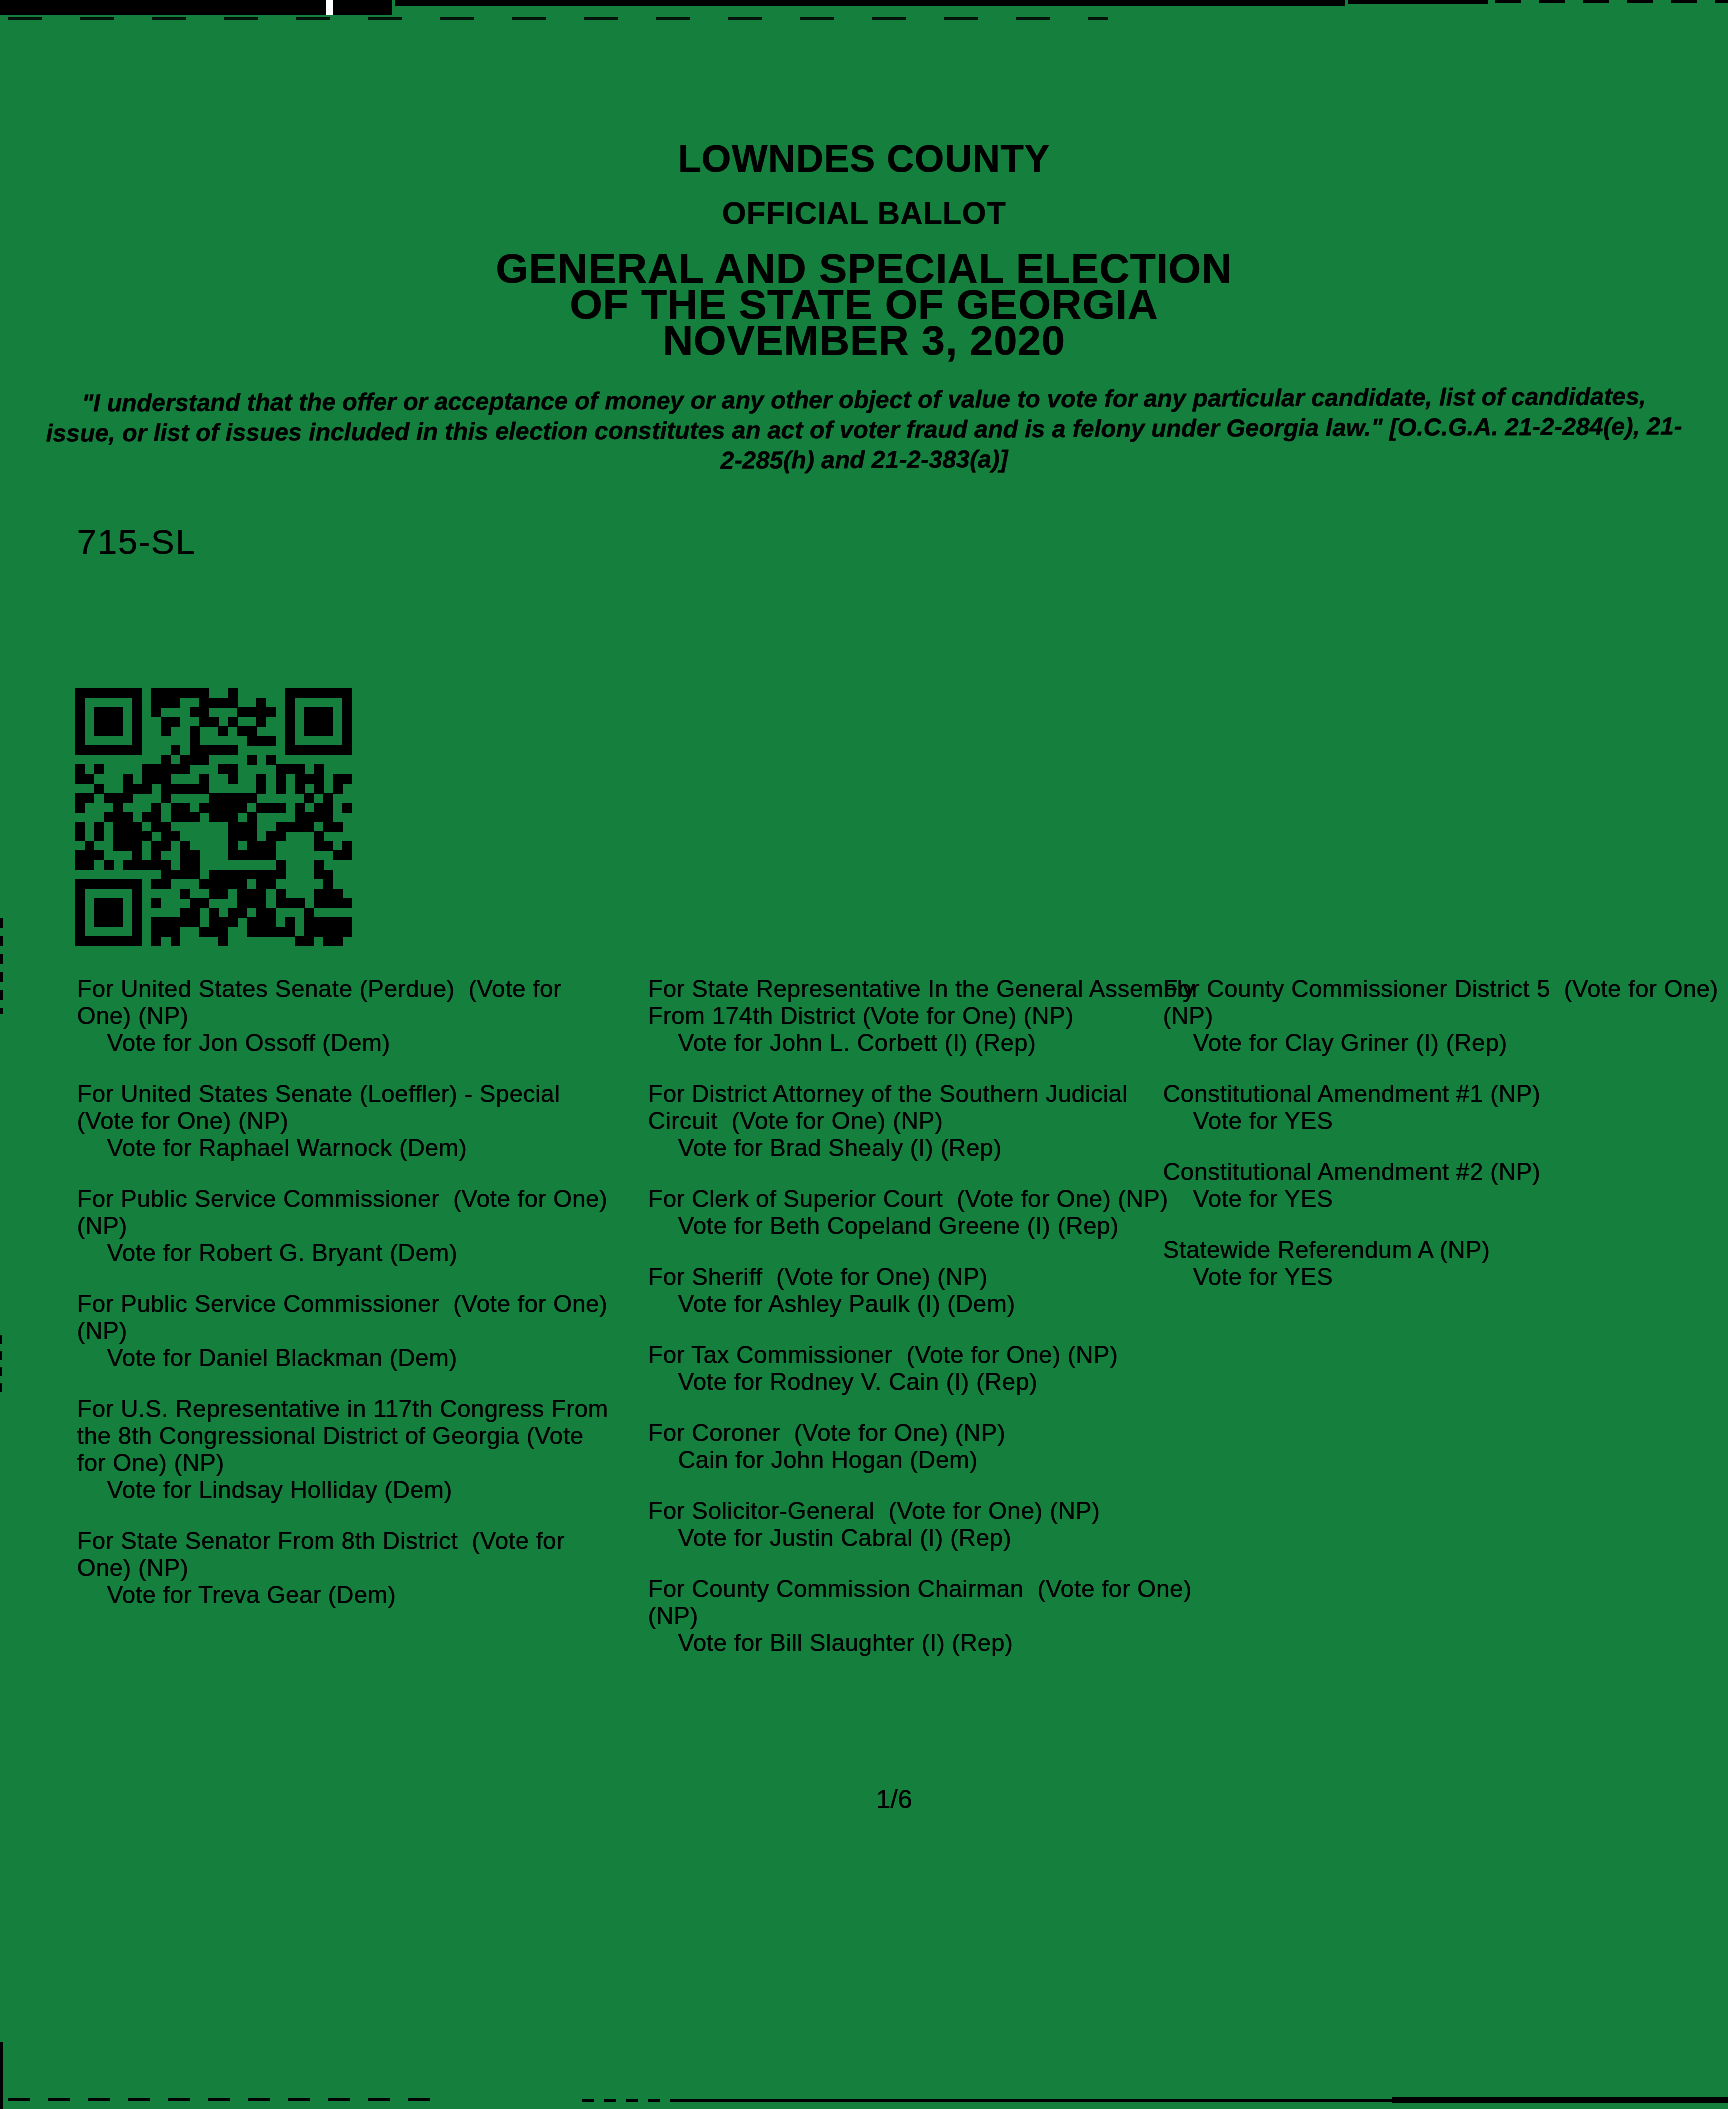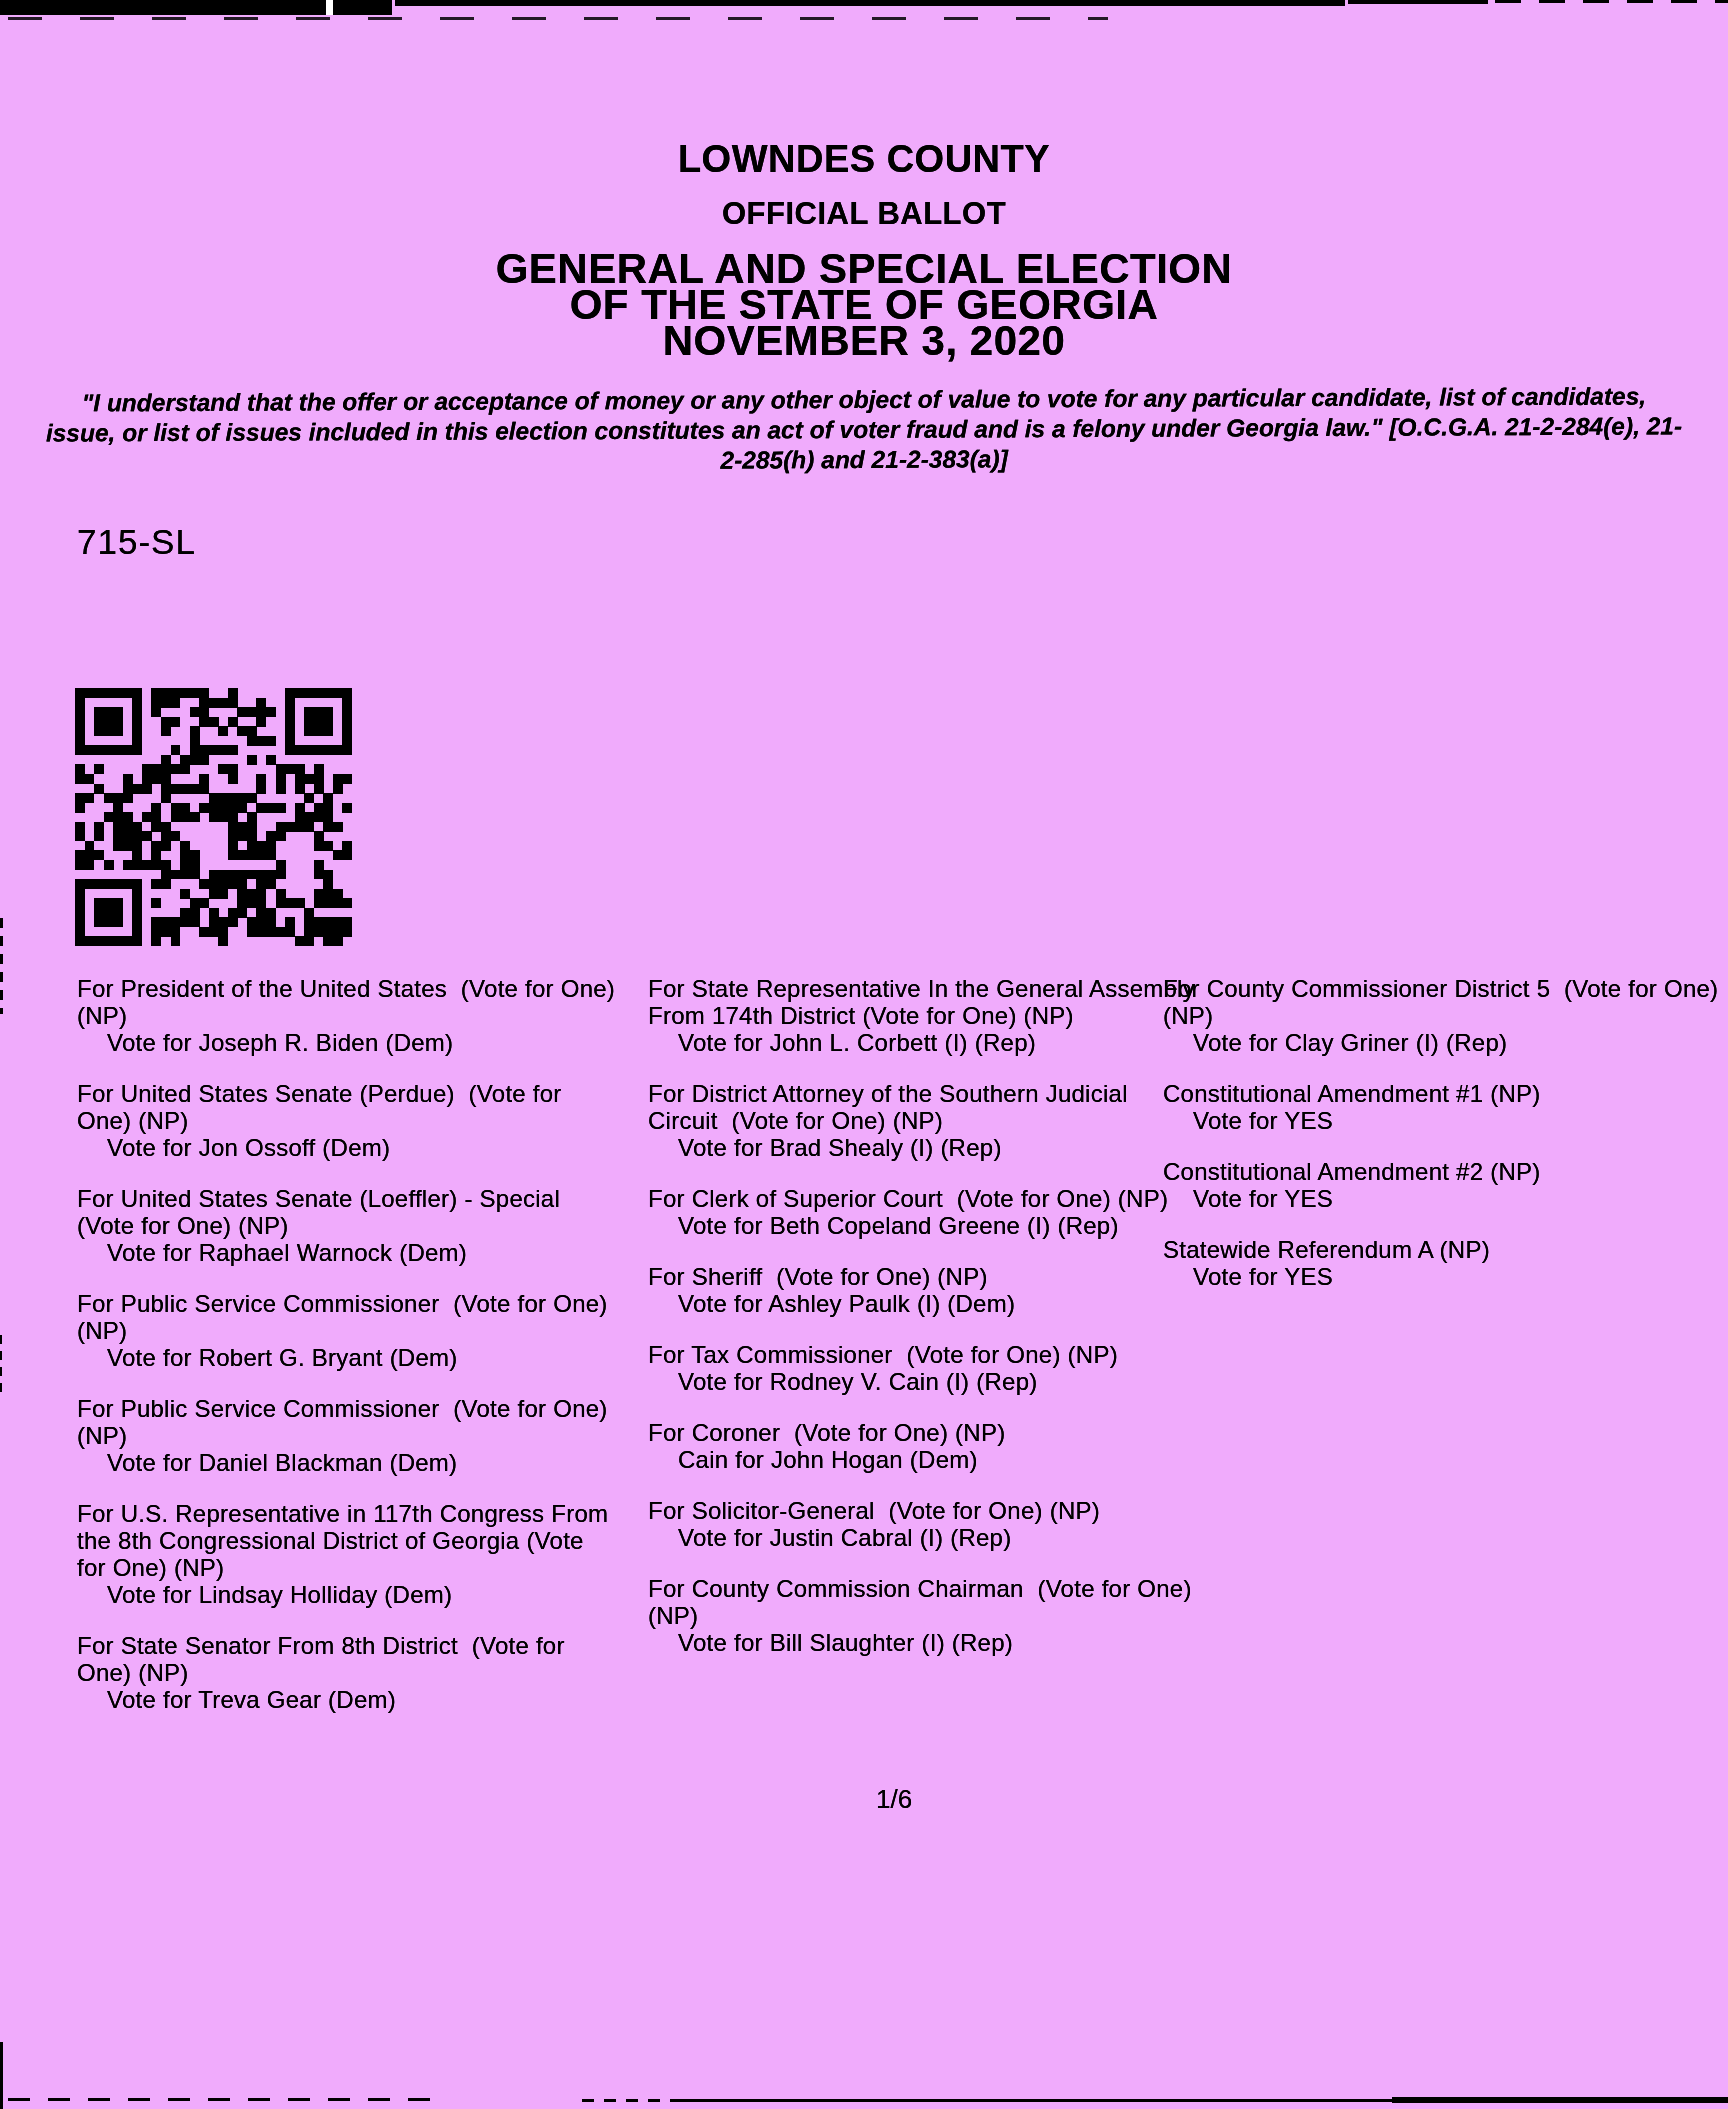--- a/index.html
+++ b/index.html
@@ -1,19 +1,19 @@
 <!DOCTYPE html>
 <html><head>
 <meta charset="utf-8">
 <style>
   html,body{margin:0;padding:0;background:#e8e8e8;}
   #page{
     position:relative;
     width:1728px;height:2109px;
-    background:#f0abfc;
+    background:#15803d;
     overflow:hidden;
     font-family:"Liberation Sans","DejaVu Sans",sans-serif;
     color:#000;
   }
   
   .artifact{position:absolute;background:#000;}
   #top-bar-thick{left:0;top:0;width:392px;height:15px;}
   #top-bar-notch{left:326px;top:0;width:7px;height:15px;background:#fff;}
   #top-bar-thin{left:395px;top:0;width:950px;height:6px;}
   #top-bar-thin2{left:1348px;top:0;width:140px;height:4px;}
@@ -494,24 +494,20 @@
         <rect x="10" y="26" width="1.04" height="1.04" fill="#000"></rect>
         <rect x="15" y="26" width="1.04" height="1.04" fill="#000"></rect>
         <rect x="23" y="26" width="1.04" height="1.04" fill="#000"></rect>
         <rect x="24" y="26" width="1.04" height="1.04" fill="#000"></rect>
         <rect x="26" y="26" width="1.04" height="1.04" fill="#000"></rect>
         <rect x="27" y="26" width="1.04" height="1.04" fill="#000"></rect>
       </svg>
   </div>
 
   <div class="ballot-col" id="col-0">
-  <div class="contest">
-    <div class="contest-title">For President of the United States  (Vote for One) (NP)</div>
-    <div class="contest-vote">Vote for Joseph R. Biden (Dem)</div>
-  </div>
 
   <div class="contest">
     <div class="contest-title">For United States Senate (Perdue)  (Vote for One) (NP)</div>
     <div class="contest-vote">Vote for Jon Ossoff (Dem)</div>
   </div>
 
   <div class="contest">
     <div class="contest-title">For United States Senate (Loeffler) - Special  (Vote for One) (NP)</div>
     <div class="contest-vote">Vote for Raphael Warnock (Dem)</div>
   </div>

